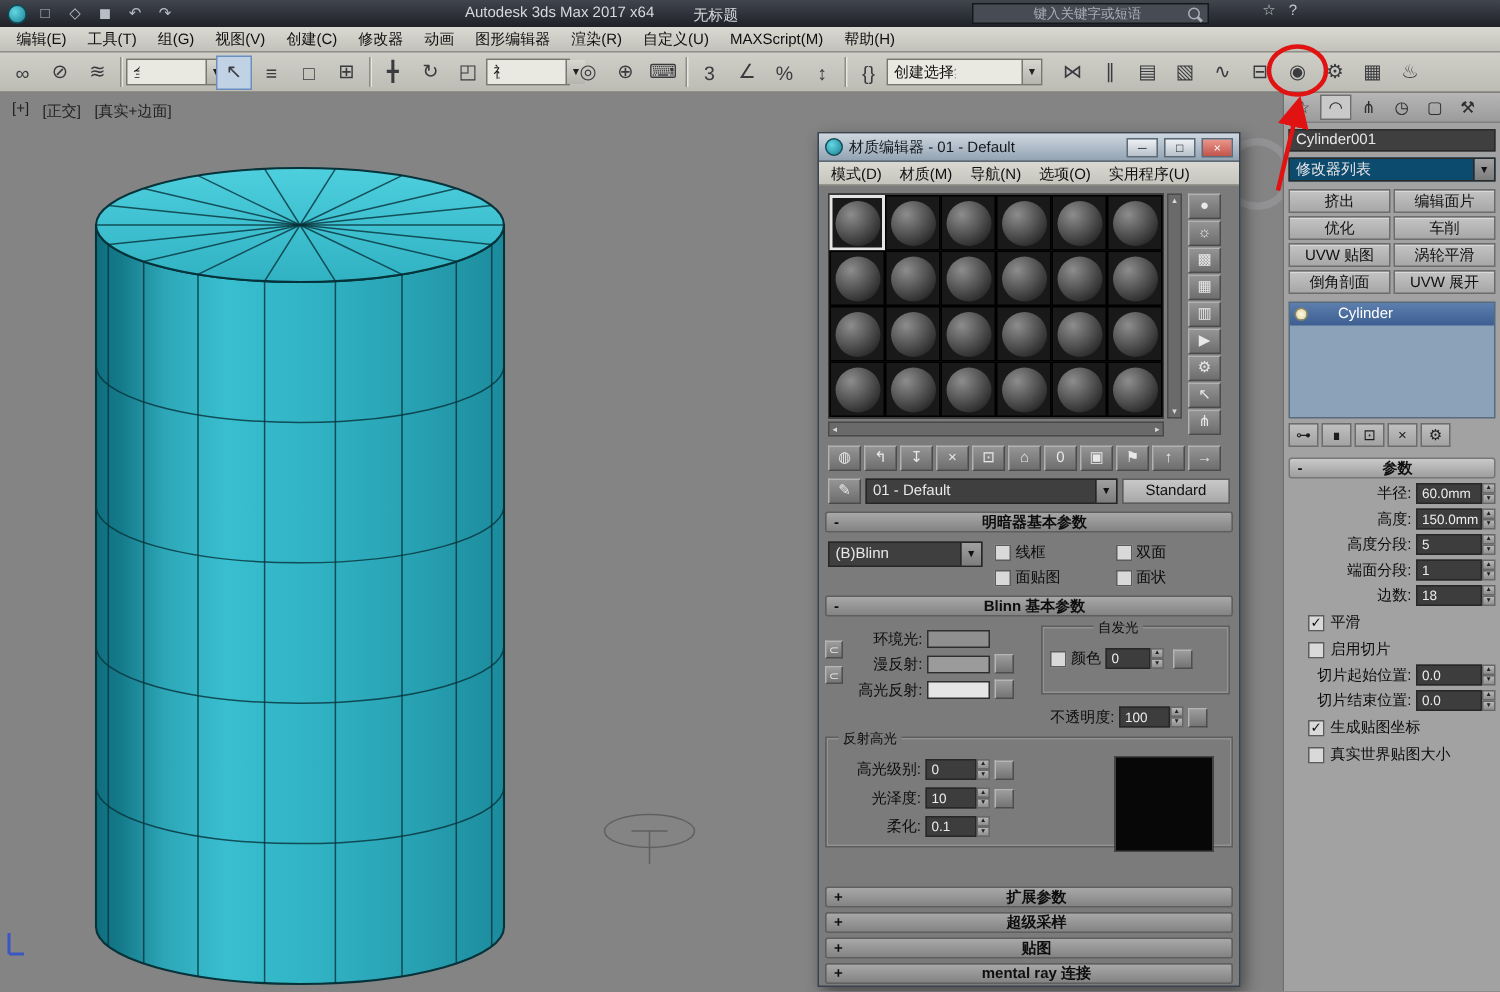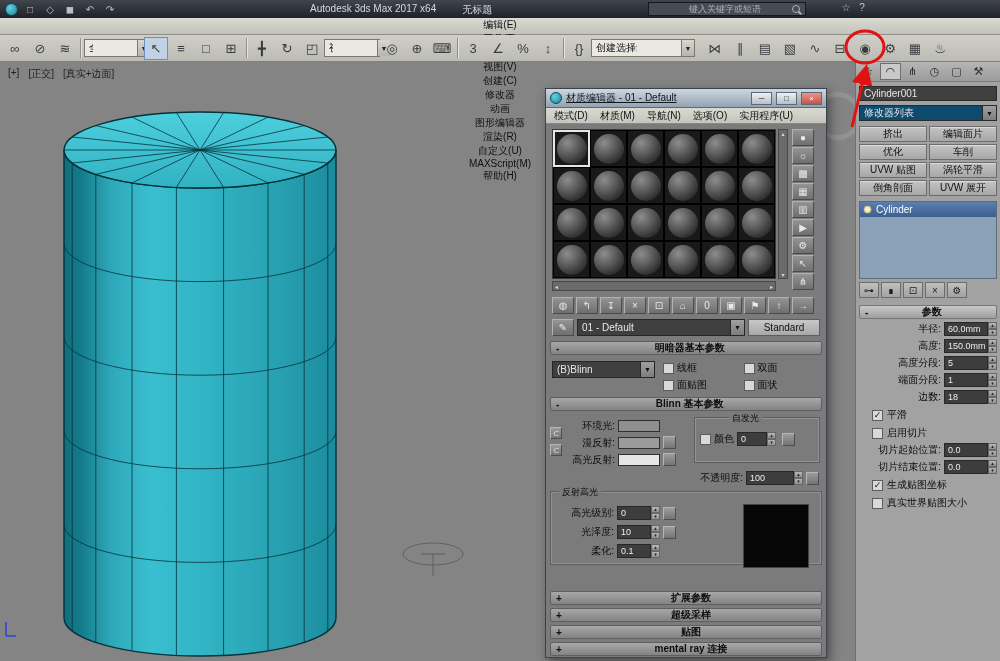--- a/index.html
+++ b/index.html
@@ -19,21 +19,21 @@
   .search input { flex:1; border:0; background:transparent; font-size:9px; padding:0 4px; color:#c9ccd2; outline:none; min-width:0; }
   .search input::placeholder { color:#aab0b8; }
   .mag { width:8px; height:8px; border:1.5px solid #aab0b8; border-radius:50%; position:relative; margin-right:5px; flex:none; }
   .mag::after { content:""; position:absolute; width:4px; height:1.5px; background:#aab0b8; transform:rotate(45deg); right:-3px; bottom:-1px; }
   .tb-ico { color:#c2c6cc; font-size:10px; width:16px; text-align:center; }
   .tb-right { position:absolute; right:130px; top:2px; display:flex; }
 
   
   .menubar { position:absolute; top:18px; left:0; right:0; height:17px;
     background:linear-gradient(#dad9d2,#c2c1ba); border-bottom:1px solid #8f8e86;
-    display:flex; align-items:center; padding:0 4px; z-index:30;flex-direction:column; }
+    display:flex; align-items:center; padding:0 4px; z-index:30; }
   .menu-item { font-size:10px; color:#101010; padding:0 7px; white-space:nowrap; }
 
   
   .toolbar { position:absolute; top:35px; left:0; right:0; height:27px;
     background:linear-gradient(#cfcec7,#bcbbb4); border-bottom:1px solid #82817a;
     display:flex; align-items:center; padding:0 3px; z-index:30; }
   .tgroup { display:flex; align-items:center; gap:1px; }
   .tbtn { width:24px; height:23px; display:flex; align-items:center; justify-content:center;
     font-size:13px; color:#393b3f; border:1px solid transparent; flex:none; }
   .tbtn.active { border:1px solid #6b8fbe; background:#c2d2e5; }
@@ -64,21 +64,21 @@
   .modlist { margin:4px 3px 0; height:16px; background:#0c4a6e; color:#e4e4e4;
     display:flex; align-items:center; border:1px solid #2a2a2a; }
   .modlist .dval { flex:1; padding:0 4px; }
   .modlist .darr { width:14px; height:100%; background:linear-gradient(#a0a0a0,#7d7d7d);
     color:#111; font-size:7px; display:flex; align-items:center; justify-content:center; border-left:1px solid #2a2a2a; }
   .modbtns { display:grid; grid-template-columns:1fr 1fr; gap:2px; margin:5px 3px; }
   .modbtn { height:16px; background:linear-gradient(#c4c4c4,#a7a7a7); border:1px solid #6d6d6d;
     box-shadow:inset 0 1px 0 #dadada; font-size:10px; display:flex; align-items:center; justify-content:center; color:#0f0f0f; white-space:nowrap; }
   .stack { margin:3px; height:78px; background:#8ca2b8; border:1px solid #5c6b7a; }
   .stack-row { height:15px; background:linear-gradient(#5d7fae,#3c5e91); color:#fff;
-    display:flex; align-items:center; gap:4px; padding:0 3px; }
+    display:flex; align-items:center; gap:20px; padding:0 3px; }
   .bulb { width:9px; height:9px; border-radius:50%; background:radial-gradient(#fffbe8,#d9cf9a);
     border:1px solid #8a855f; flex:none; }
   .stacktools { display:flex; gap:2px; margin:2px 3px; }
   .stbtn { width:20px; height:16px; background:linear-gradient(#c0c0c0,#a2a2a2); border:1px solid #6d6d6d;
     font-size:10px; display:flex; align-items:center; justify-content:center; color:#1c1c1c; }
   .rhead { margin:7px 3px 3px; height:14px; background:linear-gradient(#c9c9c9,#9e9e9e);
     border:1px solid #767676; border-radius:2px; display:flex; align-items:center;
     font-size:10px; font-weight:bold; color:#0f0f0f; padding:0 5px; gap:4px; }
   .rhead .rtitle { flex:1; text-align:center; }
   .prow { display:flex; align-items:center; margin:3px 3px 0 0; height:14px; }
@@ -94,21 +94,21 @@
     line-height:9px; text-align:center; color:#111; flex:none; }
   .cblabel { font-size:10px; color:#0c0c0c; white-space:nowrap; }
 
   
   .mated { position:absolute; left:545px; top:88px; width:282px; height:570px;
     background:#7b7b7b; border:1px solid #39434f; box-shadow:3px 4px 10px rgba(0,0,0,.45); z-index:50; font-size:10px; }
   .mt-titlebar { position:absolute; top:0; left:0; right:0; height:19px;
     background:linear-gradient(#ced7e0,#93a3b2); display:flex; align-items:center; gap:4px;
     padding:0 4px; border-bottom:1px solid #5c6a77; }
   .mt-logo { width:12px; height:12px; border-radius:50%; background:radial-gradient(circle at 35% 35%, #62d6e2, #1b7f93); border:1px solid #0d4b57; flex:none; }
-  .mt-title { flex:1; font-size:10px; color:#14181d; white-space:nowrap; overflow:hidden;text-decoration:underline; }
+  .mt-title { flex:1; font-size:10px; color:#14181d; white-space:nowrap; overflow:hidden; }
   .mt-btn { width:21px; height:13px; background:linear-gradient(#eef1f4,#b7c1ca); border:1px solid #5d6b79;
     font-size:8px; display:flex; align-items:center; justify-content:center; color:#222; flex:none; }
   .mt-btn.close { background:linear-gradient(#ea968c,#c2544a); color:#fff; }
   .mt-menubar { position:absolute; top:19px; left:0; right:0; height:16px;
     background:linear-gradient(#d9d8d1,#c5c4bd); display:flex; align-items:center; padding:0 2px;
     border-bottom:1px solid #8a897f; }
   .mt-menu-item { padding:0 6px; font-size:10px; color:#101010; white-space:nowrap; }
   .sample-grid { position:absolute; left:6px; top:40px; width:224px; height:150px;
     background:#121212; border:1px solid #3a3a3a; display:grid; grid-template-columns:repeat(6,1fr); grid-auto-rows:1fr; }
   .slot { border:1px solid #000; background:#191919; display:flex; align-items:center; justify-content:center; }
@@ -698,21 +698,21 @@
             <span>▴</span>
             <span>▾</span>
           </span>
         </span>
         <span class="mini"></span>
       </span>
     </div>
     <div class="op-row">
       <span class="plabel">不透明度:</span>
       <span class="spin">
-        <span class="sval" style="width:48px;">100</span>
+        <span class="sval" style="width:34px;">100</span>
         <span class="sarr">
           <span>▴</span>
           <span>▾</span>
         </span>
       </span>
       <span class="mini"></span>
     </div>
     <div class="gb highlight">
       <span class="gb-title">反射高光</span>
       <div class="hl-rows">

